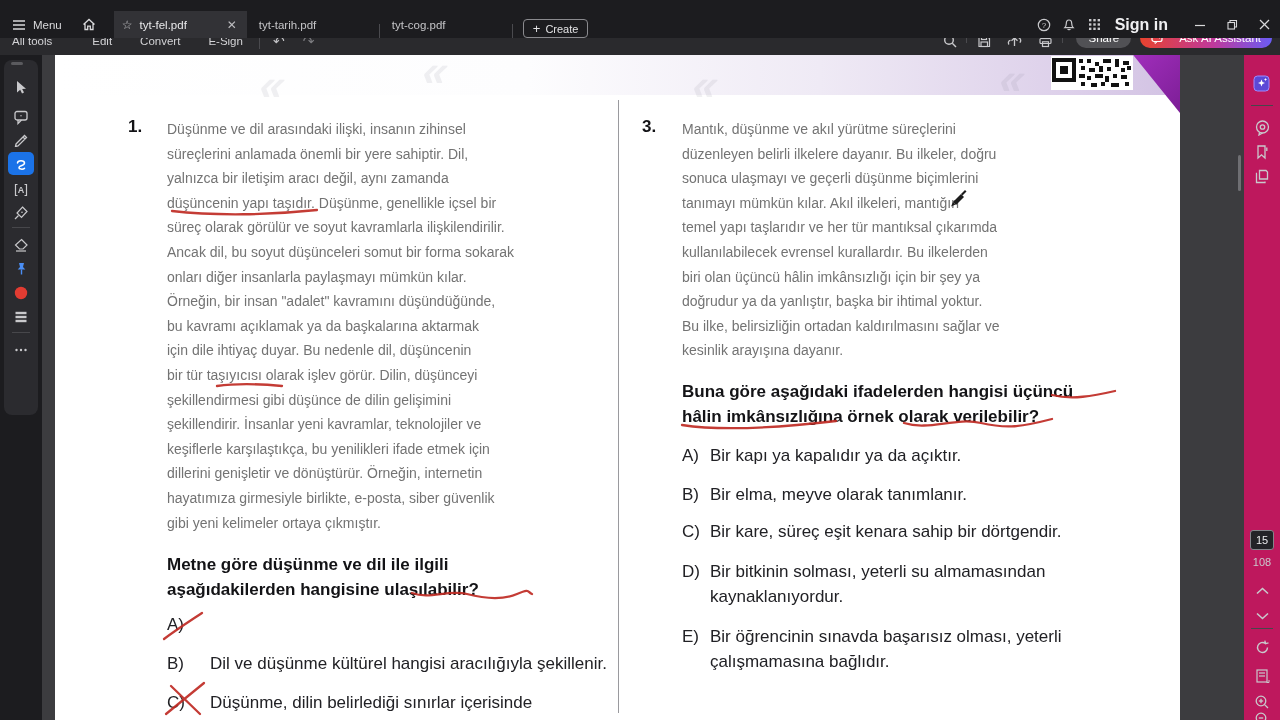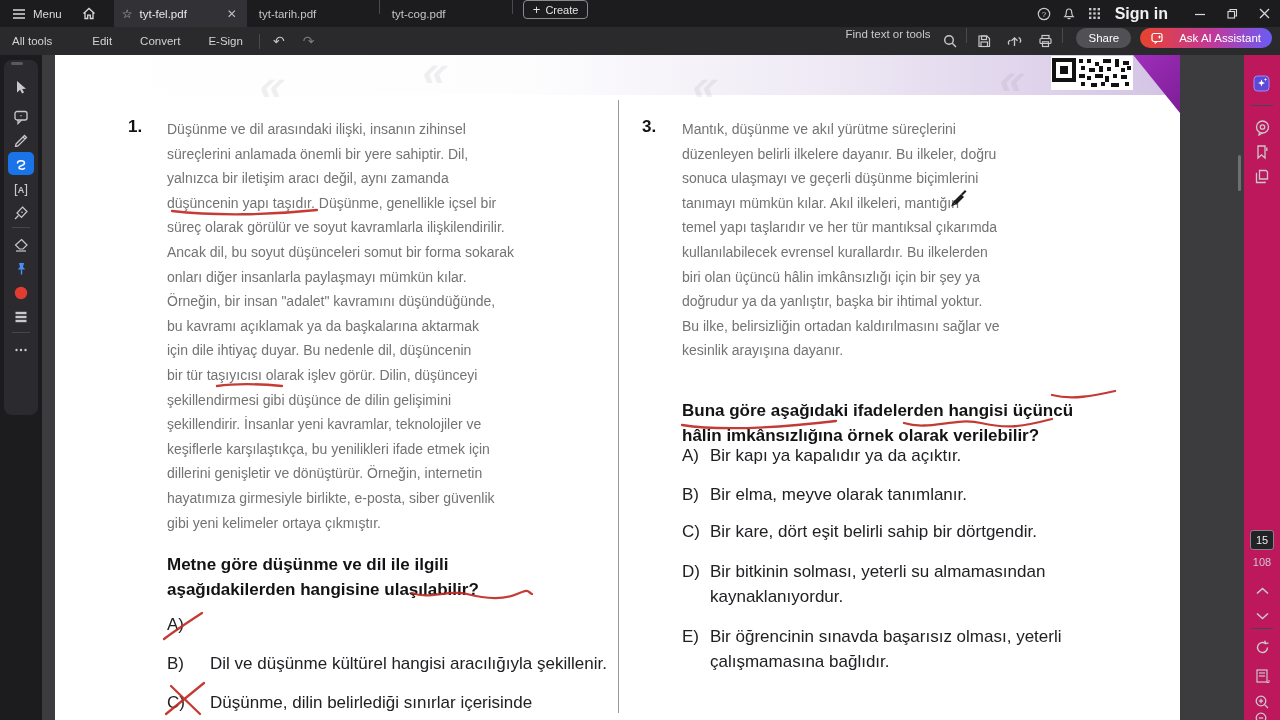--- a/index.html
+++ b/index.html
@@ -2,22 +2,22 @@
 <html><head>
 <meta charset="utf-8">
 <style>
 *{margin:0;padding:0;box-sizing:border-box}
 html,body{width:1280px;height:720px;overflow:hidden;background:#3c3c3f;
   font-family:"Liberation Sans",sans-serif;-webkit-font-smoothing:antialiased}
 svg{display:block}
 .icon{display:inline-flex;align-items:center;justify-content:center}
 
 
-.titlebar{position:absolute;left:0;top:0;width:1280px;height:27px;background:#1c1c1f;
-  display:flex;align-items:flex-start;color:#d9d9db;font-size:11.5px;z-index:20}
+.titlebar{position:absolute;left:0;top:0;width:1280px;height:38px;background:#1c1c1f;
+  display:flex;align-items:flex-end;color:#d9d9db;font-size:11.5px;z-index:20}
 .menu-btn{display:flex;align-items:center;gap:7px;padding:0 10px 0 12px;height:27px;cursor:default}
 .home-btn{padding:0 10px;height:27px;display:flex;align-items:center}
 .tab{height:27px;display:flex;align-items:center;font-size:11.5px;color:#c4c4c7}
 .tab.active{background:#323236;color:#e8e8ea;width:133px;padding:0 8px;gap:7px}
 .tab.active .tab-label{flex:1}
 .tab.plain{width:132px;padding-left:12px}
 .tab-sep{width:1px;height:14px;background:#4a4a4e}
 .tab-close{color:#bdbdc0;font-size:12px;padding:0 2px}
 .star{font-size:12px;color:#c4c4c7}
 .create-btn{margin-left:10px;height:19px;border:1px solid #8a8a8e;border-radius:4px;
@@ -376,33 +376,33 @@
     <div class="body-text" style="left:627px;top:62px;width:445px">Mantık, düşünme ve akıl yürütme süreçlerini
 düzenleyen belirli ilkelere dayanır. Bu ilkeler, doğru
 sonuca ulaşmayı ve geçerli düşünme biçimlerini
 tanımayı mümkün kılar. Akıl ilkeleri, mantığın
 temel yapı taşlarıdır ve her tür mantıksal çıkarımda
 kullanılabilecek evrensel kurallardır. Bu ilkelerden
 biri olan üçüncü hâlin imkânsızlığı için bir şey ya
 doğrudur ya da yanlıştır, başka bir ihtimal yoktur.
 Bu ilke, belirsizliğin ortadan kaldırılmasını sağlar ve
 kesinlik arayışına dayanır.</div>
-    <div class="stem" style="left:627px;top:343px;width:440px">Buna göre aşağıdaki ifadelerden hangisi üçüncü
+    <div class="stem" style="left:627px;top:324px;width:440px">Buna göre aşağıdaki ifadelerden hangisi üçüncü
 hâlin imkânsızlığına örnek olarak verilebilir?</div>
     <div class="opt q3opt" style="left:627px;top:389px;width:450px">
       <span class="opt-letter">A)</span>
       <span class="opt-text">Bir kapı ya kapalıdır ya da açıktır.</span>
     </div>
     <div class="opt q3opt" style="left:627px;top:428px;width:450px">
       <span class="opt-letter">B)</span>
       <span class="opt-text">Bir elma, meyve olarak tanımlanır.</span>
     </div>
     <div class="opt q3opt" style="left:627px;top:465px;width:460px">
       <span class="opt-letter">C)</span>
-      <span class="opt-text">Bir kare, dört eşit belirli sahip bir dörtgendir.</span>
+      <span class="opt-text">Bir kare, süreç eşit kenara sahip bir dörtgendir.</span>
     </div>
     <div class="opt q3opt" style="left:627px;top:505px;width:460px">
       <span class="opt-letter">D)</span>
       <span class="opt-text">Bir bitkinin solması, yeterli su almamasından
 kaynaklanıyordur.</span>
     </div>
     <div class="opt q3opt" style="left:627px;top:570px;width:460px">
       <span class="opt-letter">E)</span>
       <span class="opt-text">Bir öğrencinin sınavda başarısız olması, yeterli
 çalışmamasına bağlıdır.</span>

